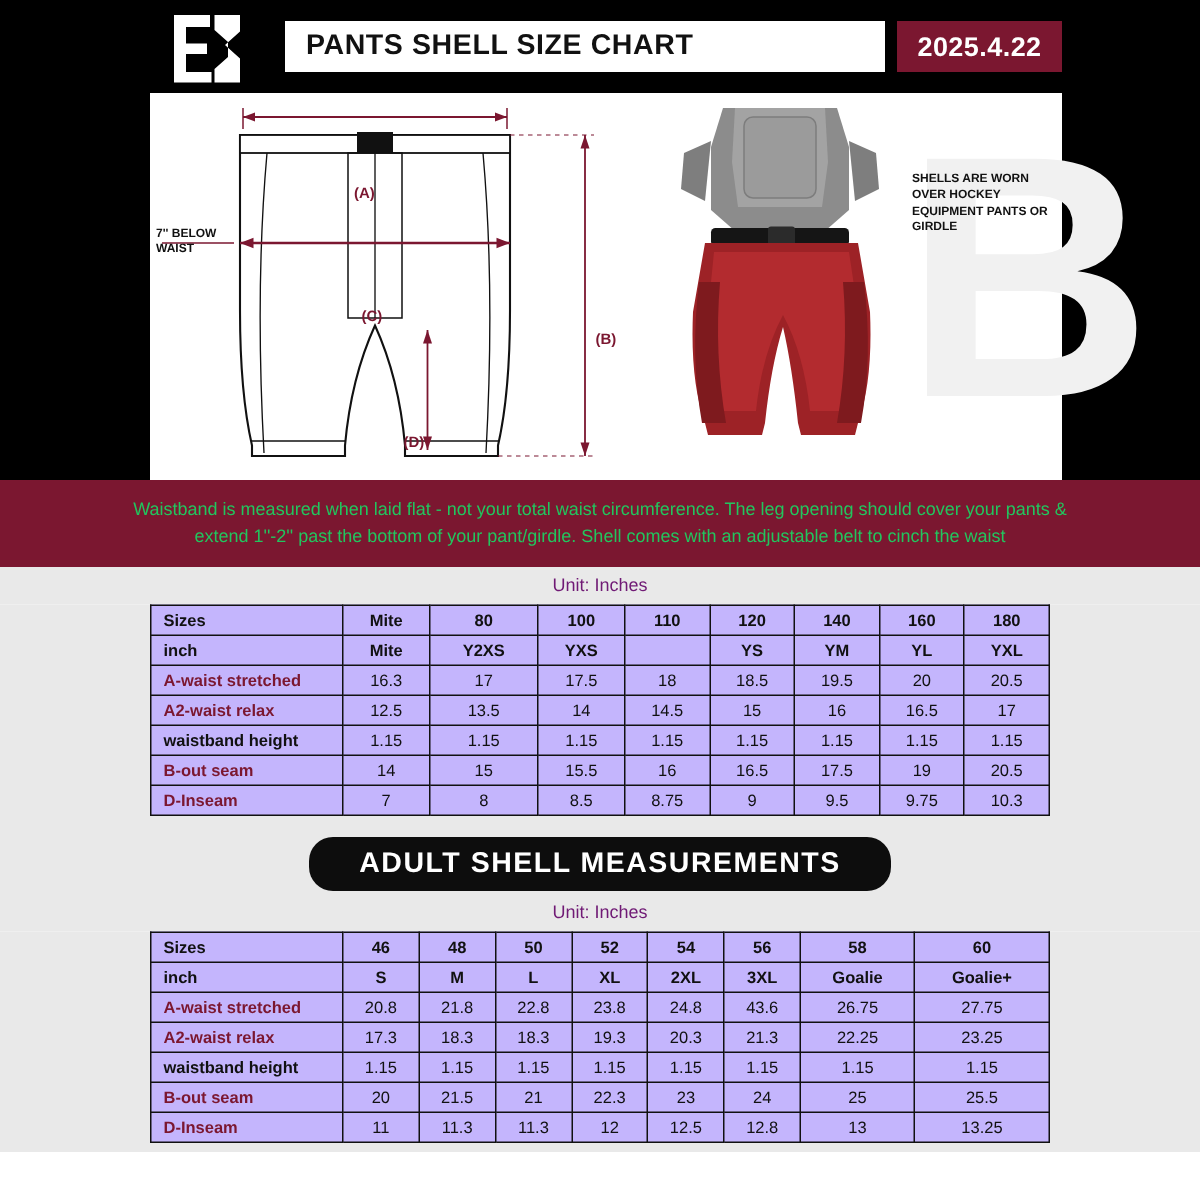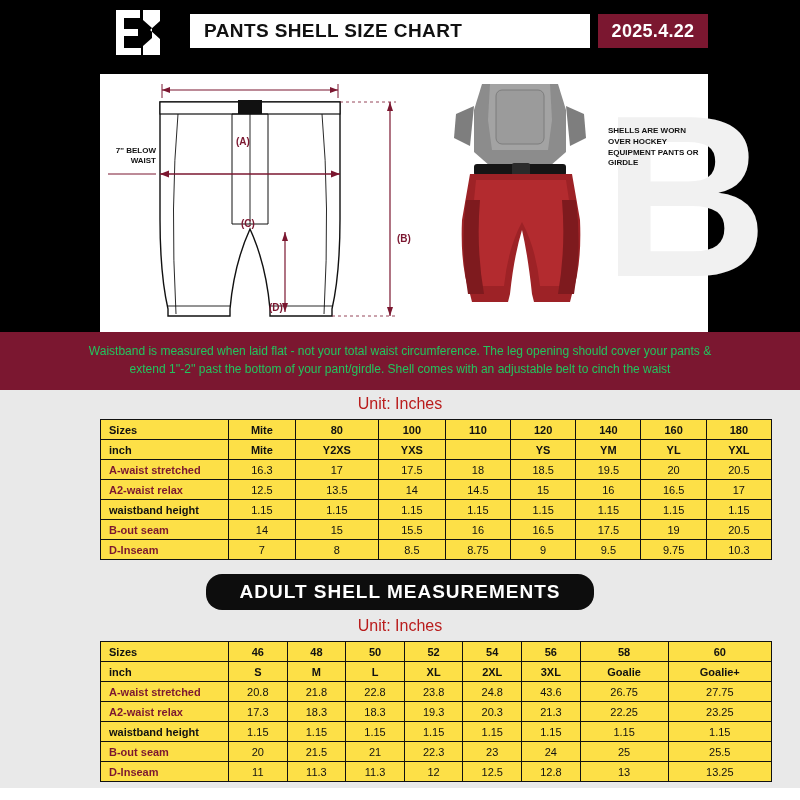--- a/index.html
+++ b/index.html
@@ -1,20 +1,20 @@
 <!DOCTYPE html>
 <html><head>
 <meta charset="utf-8">
 <style>
   html,body{margin:0;padding:0;background:#000;}
   body{width:800px;height:800px;font-family:"Liberation Sans",sans-serif;overflow:hidden;}
   .page{position:relative;width:800px;height:800px;background:#fff;}
 
   
-  .header{position:relative;height:74px;background:#000;padding-left:44px;}
+  .header{position:relative;height:62px;background:#000;padding-left:44px;}
   .logo-b{position:absolute;left:110px;top:8px;width:54px;height:48px;}
   .logo-b svg{display:block;}
   .title-box{position:absolute;left:190px;top:14px;width:400px;height:34px;background:#fff;display:flex;align-items:center;}
   .title-box span{font-size:19px;font-weight:bold;letter-spacing:.4px;color:#111;padding-left:14px;}
   .date-box{position:absolute;left:598px;top:14px;width:110px;height:34px;background:#7b1730;display:flex;align-items:center;justify-content:center;}
   .date-box span{color:#fff;font-size:18px;font-weight:bold;letter-spacing:.3px;}
 
   
   .diagram{position:relative;height:258px;background:#fff;border-left:100px solid #000;border-right:92px solid #000;box-sizing:border-box;}
   .diagram-inner{position:relative;width:608px;height:258px;background:#fff;}
@@ -29,25 +29,25 @@
 
   
   .photo{position:absolute;left:330px;top:6px;width:188px;height:248px;z-index:4;}
 
   
   .banner{background:#7b1730;color:#22c55e;text-align:center;font-size:12px;line-height:1.5;padding:10px 70px 12px 70px;box-sizing:border-box;}
 
   
   .sec-wrap{background:#e9e9e9;padding:8px 0 2px 0;text-align:center;position:relative;}
   .sec-pill{display:inline-block;background:#0d0d0d;color:#fff;font-size:19px;font-weight:bold;letter-spacing:1px;padding:7px 34px;border-radius:16px;}
-  .unit{background:#e9e9e9;text-align:center;font-size:16px;color:#b91c1c;padding:5px 0 6px 0;}
+  .unit{background:#e9e9e9;text-align:center;font-size:12px;color:#701a75;padding:5px 0 6px 0;}
 
   
   .tbl-holder{background:#e9e9e9;padding:0 100px 6px 100px;box-sizing:border-box;}
-  table{border-collapse:collapse;width:672px;background:#fde047;font-size:11px;}
+  table{border-collapse:collapse;width:600px;background:#c4b5fd;font-size:11px;}
   th,td{border:1px solid #111;height:17px;text-align:center;color:#111;font-weight:normal;}
   th{font-weight:bold;}
   td.rowlabel,th.rowlabel{width:118px;text-align:left;padding-left:8px;font-weight:bold;}
   .red{color:#7b1730;font-weight:bold;}
 </style>
 </head>
 <body>
 
 <div class="page">
 
@@ -108,21 +108,21 @@
         <line x1="185" y1="158" x2="185" y2="238" stroke="#7b1730" stroke-width="1.2"></line>
         <polygon points="185,158 182,167 188,167" fill="#7b1730"></polygon>
         <polygon points="185,238 182,229 188,229" fill="#7b1730"></polygon>
       </svg>
 
       <div class="lbl" style="left:136px;top:62px;">(A)</div>
       <div class="lbl" style="left:141px;top:144px;">(C)</div>
       <div class="lbl" style="left:297px;top:159px;">(B)</div>
       <div class="lbl" style="left:170px;top:285px;"></div>
       <div class="lbl" style="left:169px;top:228px;">(D)</div>
-      <div class="lbl lbl-black" style="left:4px;top:72px;width:52px;line-height:1.3;font-size:8px;text-align:right;">7'' BELOW
+      <div class="lbl lbl-black" style="left:4px;top:89px;width:52px;line-height:1.3;font-size:8px;">7'' BELOW
 WAIST</div>
 
       <svg class="photo" viewBox="0 0 188 248">
         <rect x="0" y="0" width="188" height="248" fill="#ffffff"></rect>
 
         <path d="M52 4 L128 4 L136 30 L136 72 L120 86 L60 86 L44 72 L44 30 Z" fill="#8c8c8c"></path>
         <path d="M60 4 L120 4 L122 40 L118 70 L62 70 L58 40 Z" fill="#a3a3a3"></path>
         <rect x="66" y="10" width="48" height="54" rx="6" fill="#9b9b9b" stroke="#7d7d7d" stroke-width="1"></rect>
         <path d="M44 26 L26 34 L24 58 L40 66 Z" fill="#7e7e7e"></path>
         <path d="M136 26 L154 34 L156 58 L140 66 Z" fill="#7e7e7e"></path>

